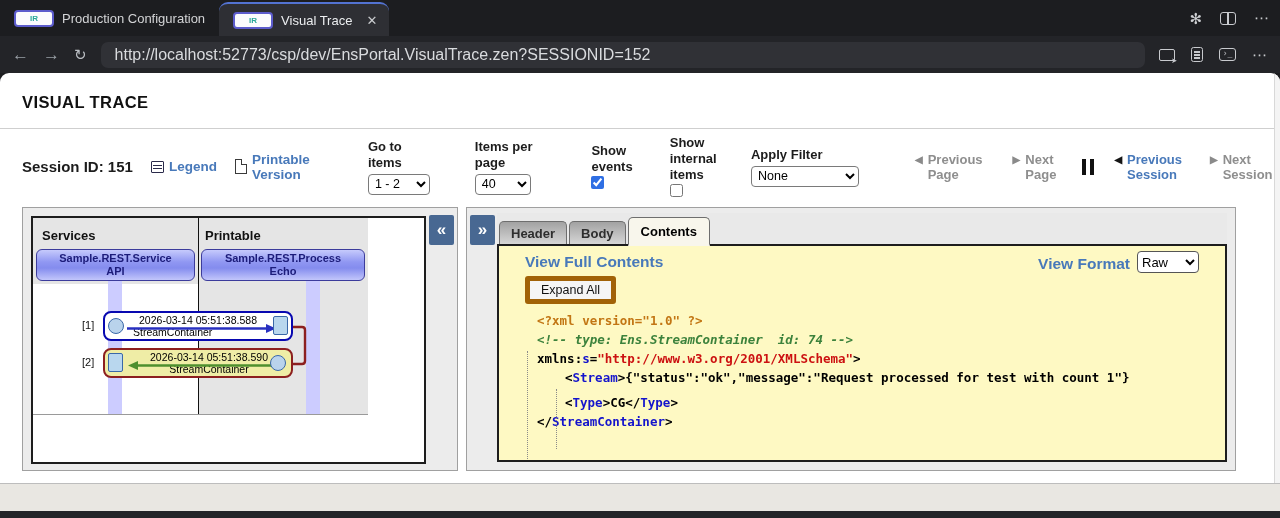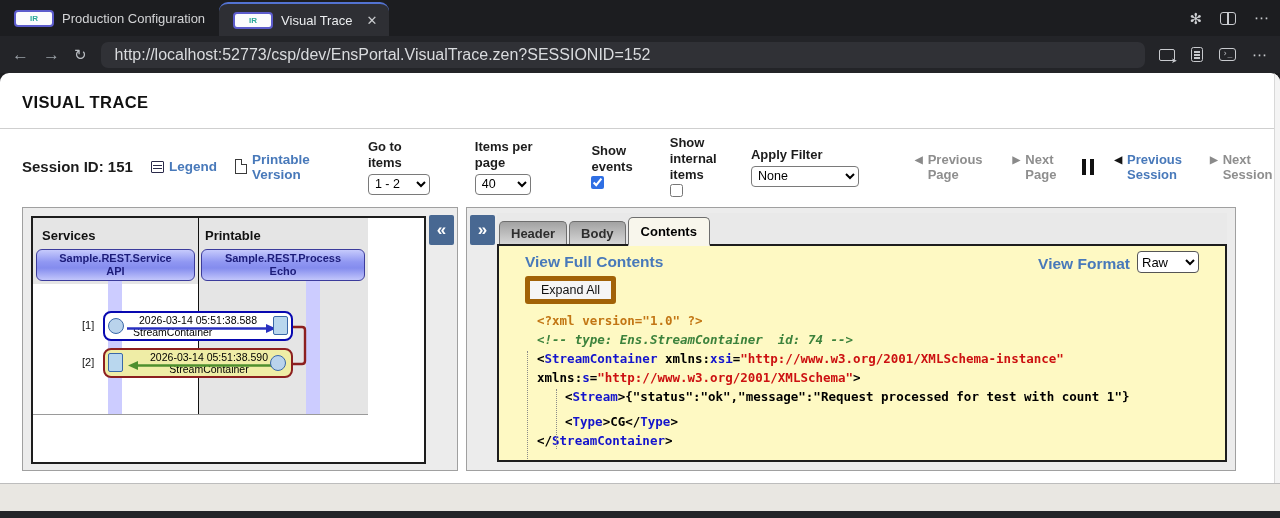--- a/index.html
+++ b/index.html
@@ -325,21 +325,20 @@
           </span>
         </div>
 
         <button class="expand-btn-ui">Expand All</button>
 
         <div class="xml-area">
           <span class="guide guide-a"></span>
           <span class="guide guide-b"></span>
         <div class="xml-line" style="padding-left: 6px;"><span class="x-pi">&lt;?xml version="1.0" ?&gt;</span></div>
             <div class="xml-line" style="padding-left: 6px;"><span class="x-comment">&lt;!-- type: Ens.StreamContainer  id: 74 --&gt;</span></div>
-            <div class="xml-line" style="padding-left: 6px;"><span class="x-punct">&lt;</span><span class="x-tag">StreamContainer</span><span class="x-punct"> xmlns:</span><span class="x-attr">xsi</span><span class="x-punct">=</span><span class="x-str">"http://www.w3.org/2001/XMLSchema-instance"</span></div>
             <div class="xml-line" style="padding-left: 6px;"><span class="x-punct">xmlns:</span><span class="x-attr">s</span><span class="x-punct">=</span><span class="x-str">"http://www.w3.org/2001/XMLSchema"</span><span class="x-punct">&gt;</span></div>
             <div class="xml-line" style="padding-left: 34px;"><span class="x-punct">&lt;</span><span class="x-tag">Stream</span><span class="x-punct">&gt;</span><span class="x-punct">{"status":"ok","message":"Request processed for test with count 1"}</span></div>
             <div class="xml-line xml-gap" style="padding-left: 34px;"><span class="x-punct">&lt;</span><span class="x-tag">Type</span><span class="x-punct">&gt;</span><span class="x-punct">CG</span><span class="x-punct">&lt;/</span><span class="x-tag">Type</span><span class="x-punct">&gt;</span></div>
             <div class="xml-line" style="padding-left: 6px;"><span class="x-punct">&lt;/</span><span class="x-tag">StreamContainer</span><span class="x-punct">&gt;</span></div>
           </div>
       </div>
     </div>
 
   </div>
 </div>

